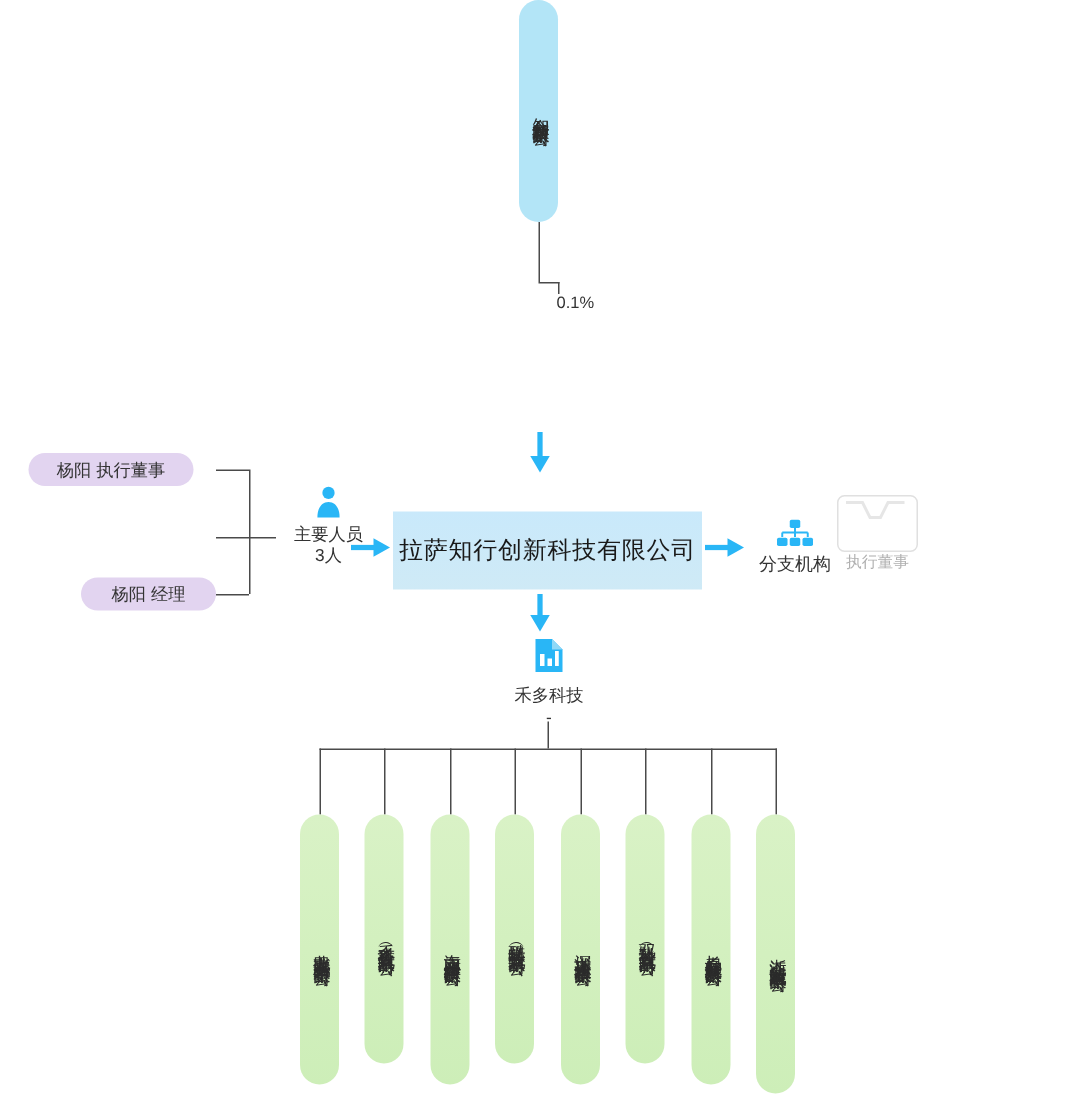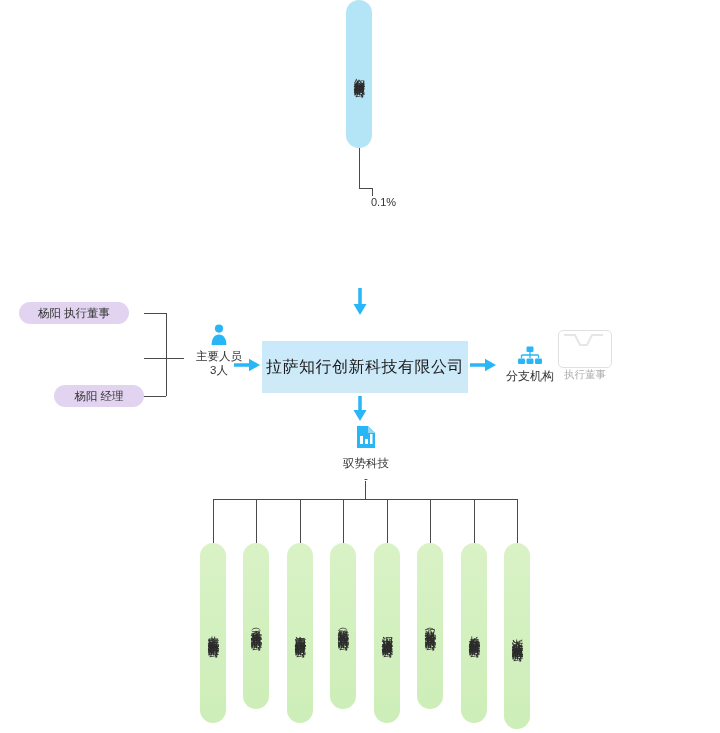--- a/index.html
+++ b/index.html
@@ -274,21 +274,21 @@
   <div class="outinv">
     <span class="icon" style="display:block;margin:0 auto 3px auto;">
       <svg width="22" height="24" viewBox="0 0 22 24" xmlns="http://www.w3.org/2000/svg">
         <path d="M2 1 H13 L20 8 V23 H2 Z" fill="#29b6f6"></path>
         <path d="M13 1 L20 8 H13 Z" fill="#8fd8f7"></path>
         <rect x="5" y="11" width="3" height="8" fill="#ffffff"></rect>
         <rect x="10" y="14" width="3" height="5" fill="#ffffff"></rect>
         <rect x="15" y="9" width="2.5" height="10" fill="#ffffff"></rect>
       </svg>
     </span>
-    <div>驭势科技</div>
+    <div>禾多科技</div>
     <div>-</div>
   </div>
 
   <div class="line-v" style="left:365px; top:481px; height:18px;"></div>
   <div class="line-h" style="left:213px; top:499px; width:305px;"></div>
 
   <div class="line-v" style="left:213px; top:499px; height:44px;"></div>
   <div class="line-v" style="left:256px; top:499px; height:44px;"></div>
   <div class="line-v" style="left:300px; top:499px; height:44px;"></div>
   <div class="line-v" style="left:343px; top:499px; height:44px;"></div>

